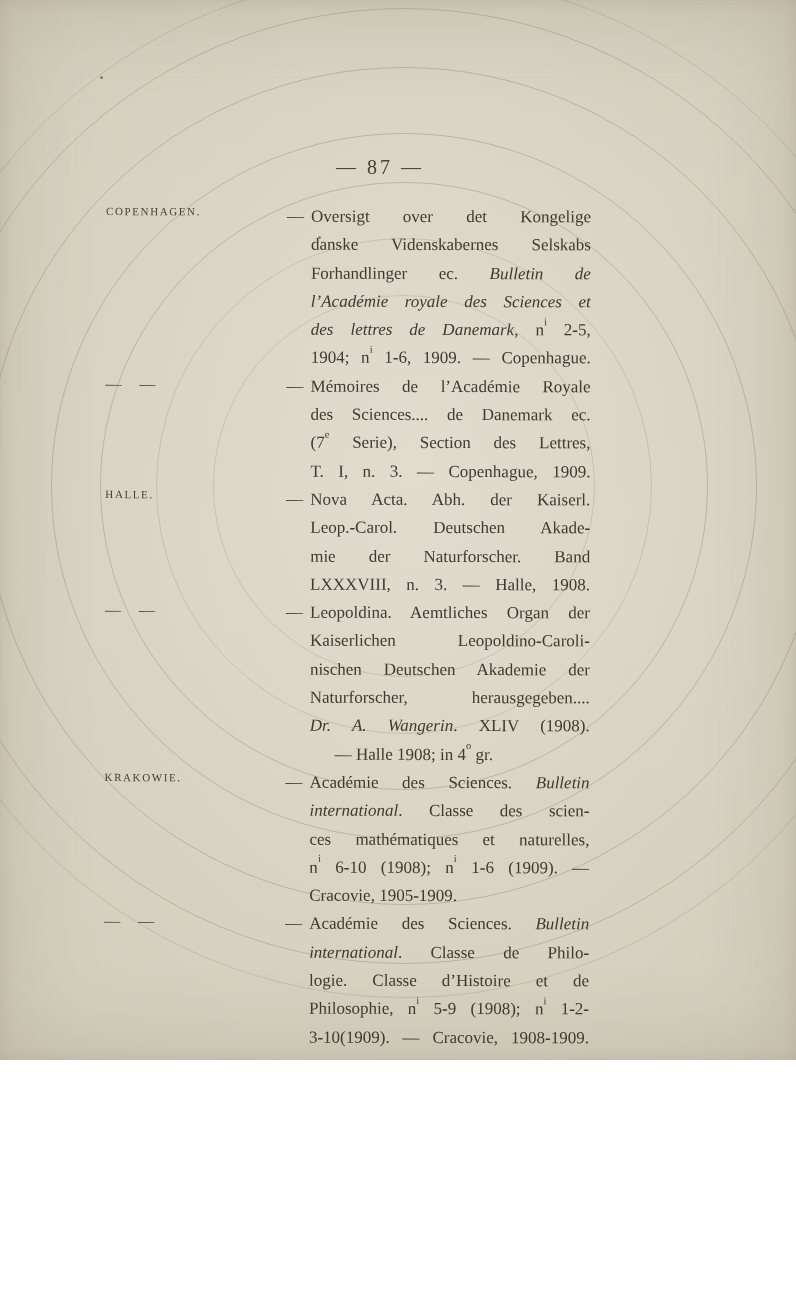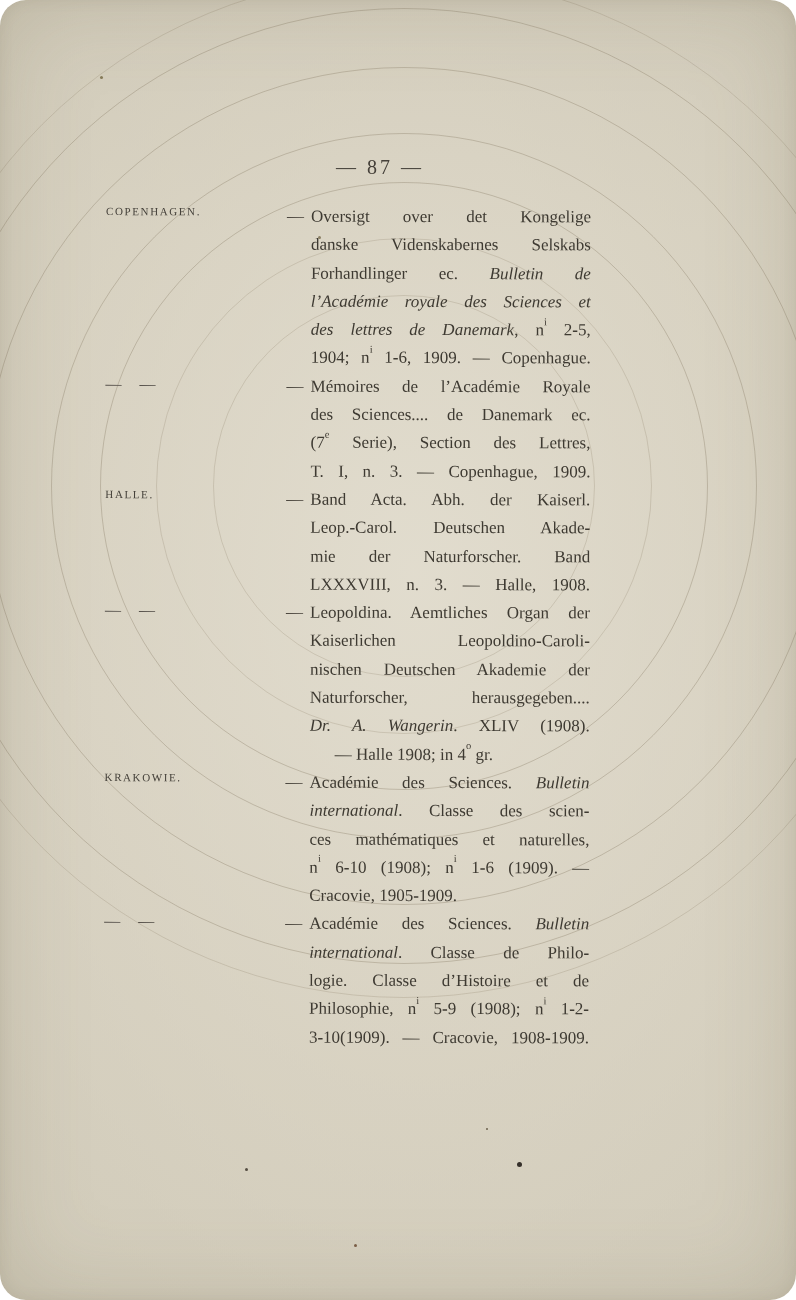--- a/index.html
+++ b/index.html
@@ -1,27 +1,26 @@
 <!DOCTYPE html>
 <html><head>
 <meta charset="utf-8">
 <style>
   html, body { margin:0; padding:0; }
   body {
     width:796px; height:1300px;
     font-family:"Liberation Serif","DejaVu Serif",serif;
   }
   .page {
-    position:relative; width:796px; height:1300px; overflow:hidden;
+    position:relative; width:796px; height:1060px; overflow:hidden;
     background:
       radial-gradient(ellipse 620px 900px at 52% 44%, rgba(226,221,207,.9) 0%, rgba(217,211,196,.55) 55%, rgba(205,199,182,.55) 100%),
       linear-gradient(180deg, #d2ccba 0%, #d8d2c0 18%, #dad4c3 55%, #d6d0be 100%);
     box-shadow: inset 0 0 90px rgba(118,108,84,.22), inset 0 0 14px rgba(118,108,84,.14);
     color:#3e3a32;
-    border-radius:26px;
   }
   
   .ring {
     position:absolute; border:1.5px solid rgba(118,107,82,.30);
     border-radius:50%; pointer-events:none;
   }
   .ring.faint { border-color:rgba(118,107,82,.20); }
   .page-number {
     position:absolute; top:156px; left:0; width:796px;
     text-align:center; transform:translateX(-18px);
@@ -79,21 +78,21 @@
         <span class="headword ditto">— —</span>
         <span class="entry-dash">—</span>
         <div class="line j"><span>Mémoires de l’Académie Royale</span></div>
         <div class="line j"><span>des Sciences.... de Danemark ec.</span></div>
         <div class="line j"><span>(7</span><sup>e</sup><span> Serie), Section des Lettres,</span></div>
         <div class="line j"><span>T. I, n. 3. — Copenhague, 1909.</span></div>
       </section>
       <section class="entry">
         <span class="headword">HALLE.</span>
         <span class="entry-dash">—</span>
-        <div class="line j"><span>Band Acta. Abh. der Kaiserl.</span></div>
+        <div class="line j"><span>Nova Acta. Abh. der Kaiserl.</span></div>
         <div class="line j"><span>Leop.-Carol. Deutschen Akade-</span></div>
         <div class="line j"><span>mie der Naturforscher. Band</span></div>
         <div class="line j"><span>LXXXVIII, n. 3. — Halle, 1908.</span></div>
       </section>
       <section class="entry">
         <span class="headword ditto">— —</span>
         <span class="entry-dash">—</span>
         <div class="line j"><span>Leopoldina. Aemtliches Organ der</span></div>
         <div class="line j"><span>Kaiserlichen Leopoldino-Caroli-</span></div>
         <div class="line j"><span>nischen Deutschen Akademie der</span></div>

